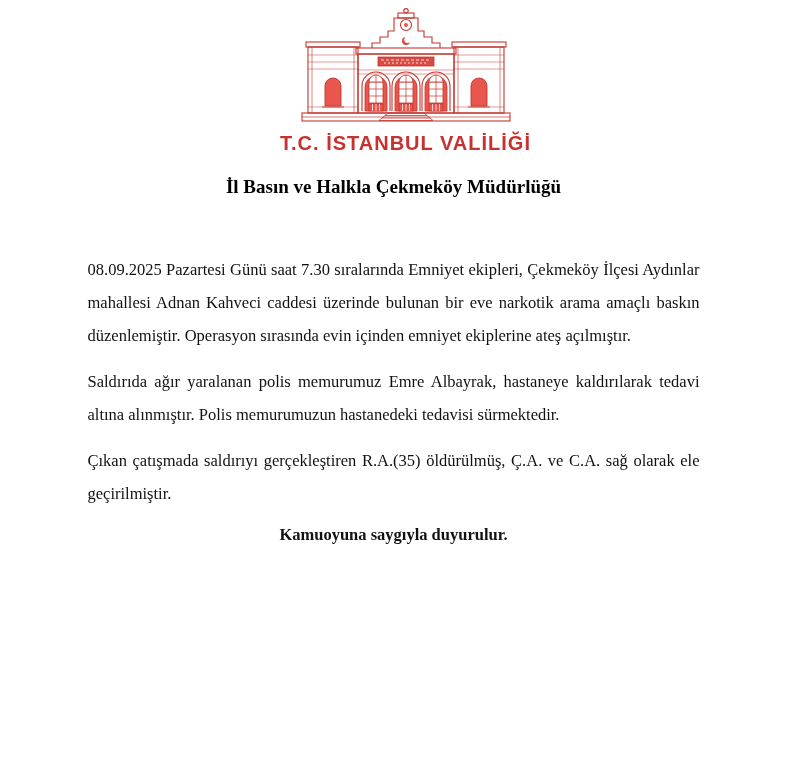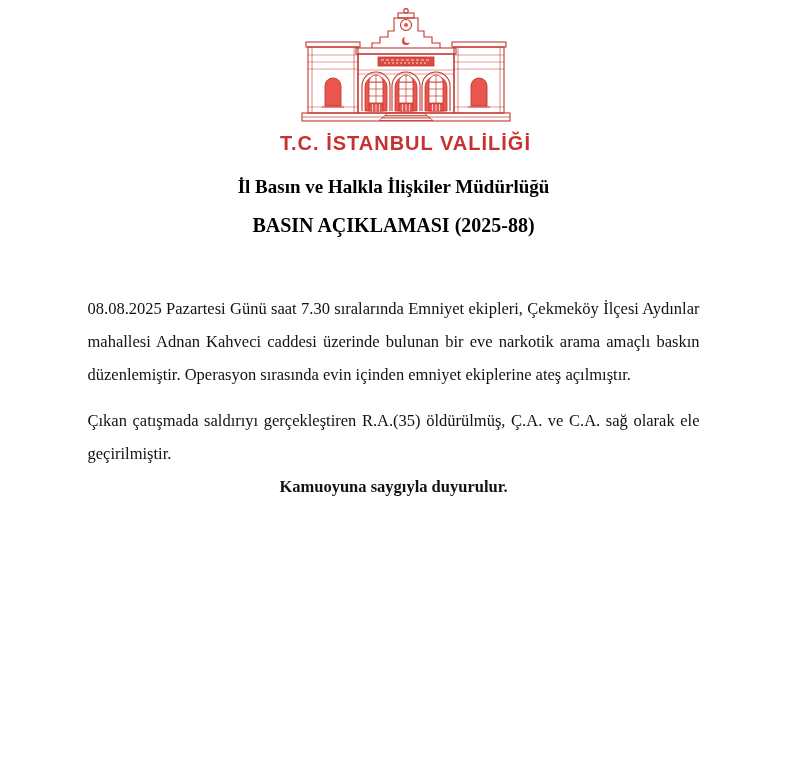--- a/index.html
+++ b/index.html
@@ -43,21 +43,21 @@
     color: #000000;
   }
   .content {
     width: 612px;
     margin: 54px auto 0 auto;
     font-size: 16.5px;
     line-height: 33px;
     text-align: justify;
   }
   .content p { margin: 0 0 13px 0; }
-  .content p.no-gap { margin-bottom: 0; }
+  .content p.no-gap { margin-bottom: 8px; }
   .closing { font-weight: bold; margin: 0; text-align: center; }
 </style>
 </head>
 <body>
 
 <div class="page">
 
   <div class="logo-block">
     <svg width="212" height="114" viewBox="0 0 212 114" fill="none" stroke="#c4362f" stroke-width="1.1">
 
@@ -152,23 +152,23 @@
         <path d="M85 107.5 h42"></path>
         <path d="M82 110 h48"></path>
         <path d="M79 112.5 h54"></path>
         <path d="M88 105 l-9 7.5 M124 105 l9 7.5"></path>
       </g>
     </svg>
 
     <div class="org-name">T.C. İSTANBUL VALİLİĞİ</div>
   </div>
 
-  <div class="dept-heading">İl Basın ve Halkla İlişkiler Müdürlüğü</div>
+  <div class="dept-heading">İl Basın ve Halkla Çekmeköy Müdürlüğü</div>
 
-  <div class="press-title">BASIN AÇIKLAMASI (2025-88)</div>
 
   <div class="content">
-    <p>08.08.2025 Pazartesi Günü saat 7.30 sıralarında Emniyet ekipleri, Çekmeköy İlçesi Aydınlar mahallesi Adnan Kahveci caddesi üzerinde bulunan bir eve narkotik arama amaçlı baskın düzenlemiştir. Operasyon sırasında evin içinden emniyet ekiplerine ateş açılmıştır.</p>
+    <p>08.09.2025 Pazartesi Günü saat 7.30 sıralarında Emniyet ekipleri, Çekmeköy İlçesi Aydınlar mahallesi Adnan Kahveci caddesi üzerinde bulunan bir eve narkotik arama amaçlı baskın düzenlemiştir. Operasyon sırasında evin içinden emniyet ekiplerine ateş açılmıştır.</p>
+    <p>Saldırıda ağır yaralanan polis memurumuz Emre Albayrak, hastaneye kaldırılarak tedavi altına alınmıştır. Polis memurumuzun hastanedeki tedavisi sürmektedir.</p>
     <p class="no-gap">Çıkan çatışmada saldırıyı gerçekleştiren R.A.(35) öldürülmüş, Ç.A. ve C.A. sağ olarak ele geçirilmiştir.</p>
     <p class="closing">Kamuoyuna saygıyla duyurulur.</p>
   </div>
 
 </div>
 
 </body></html>

